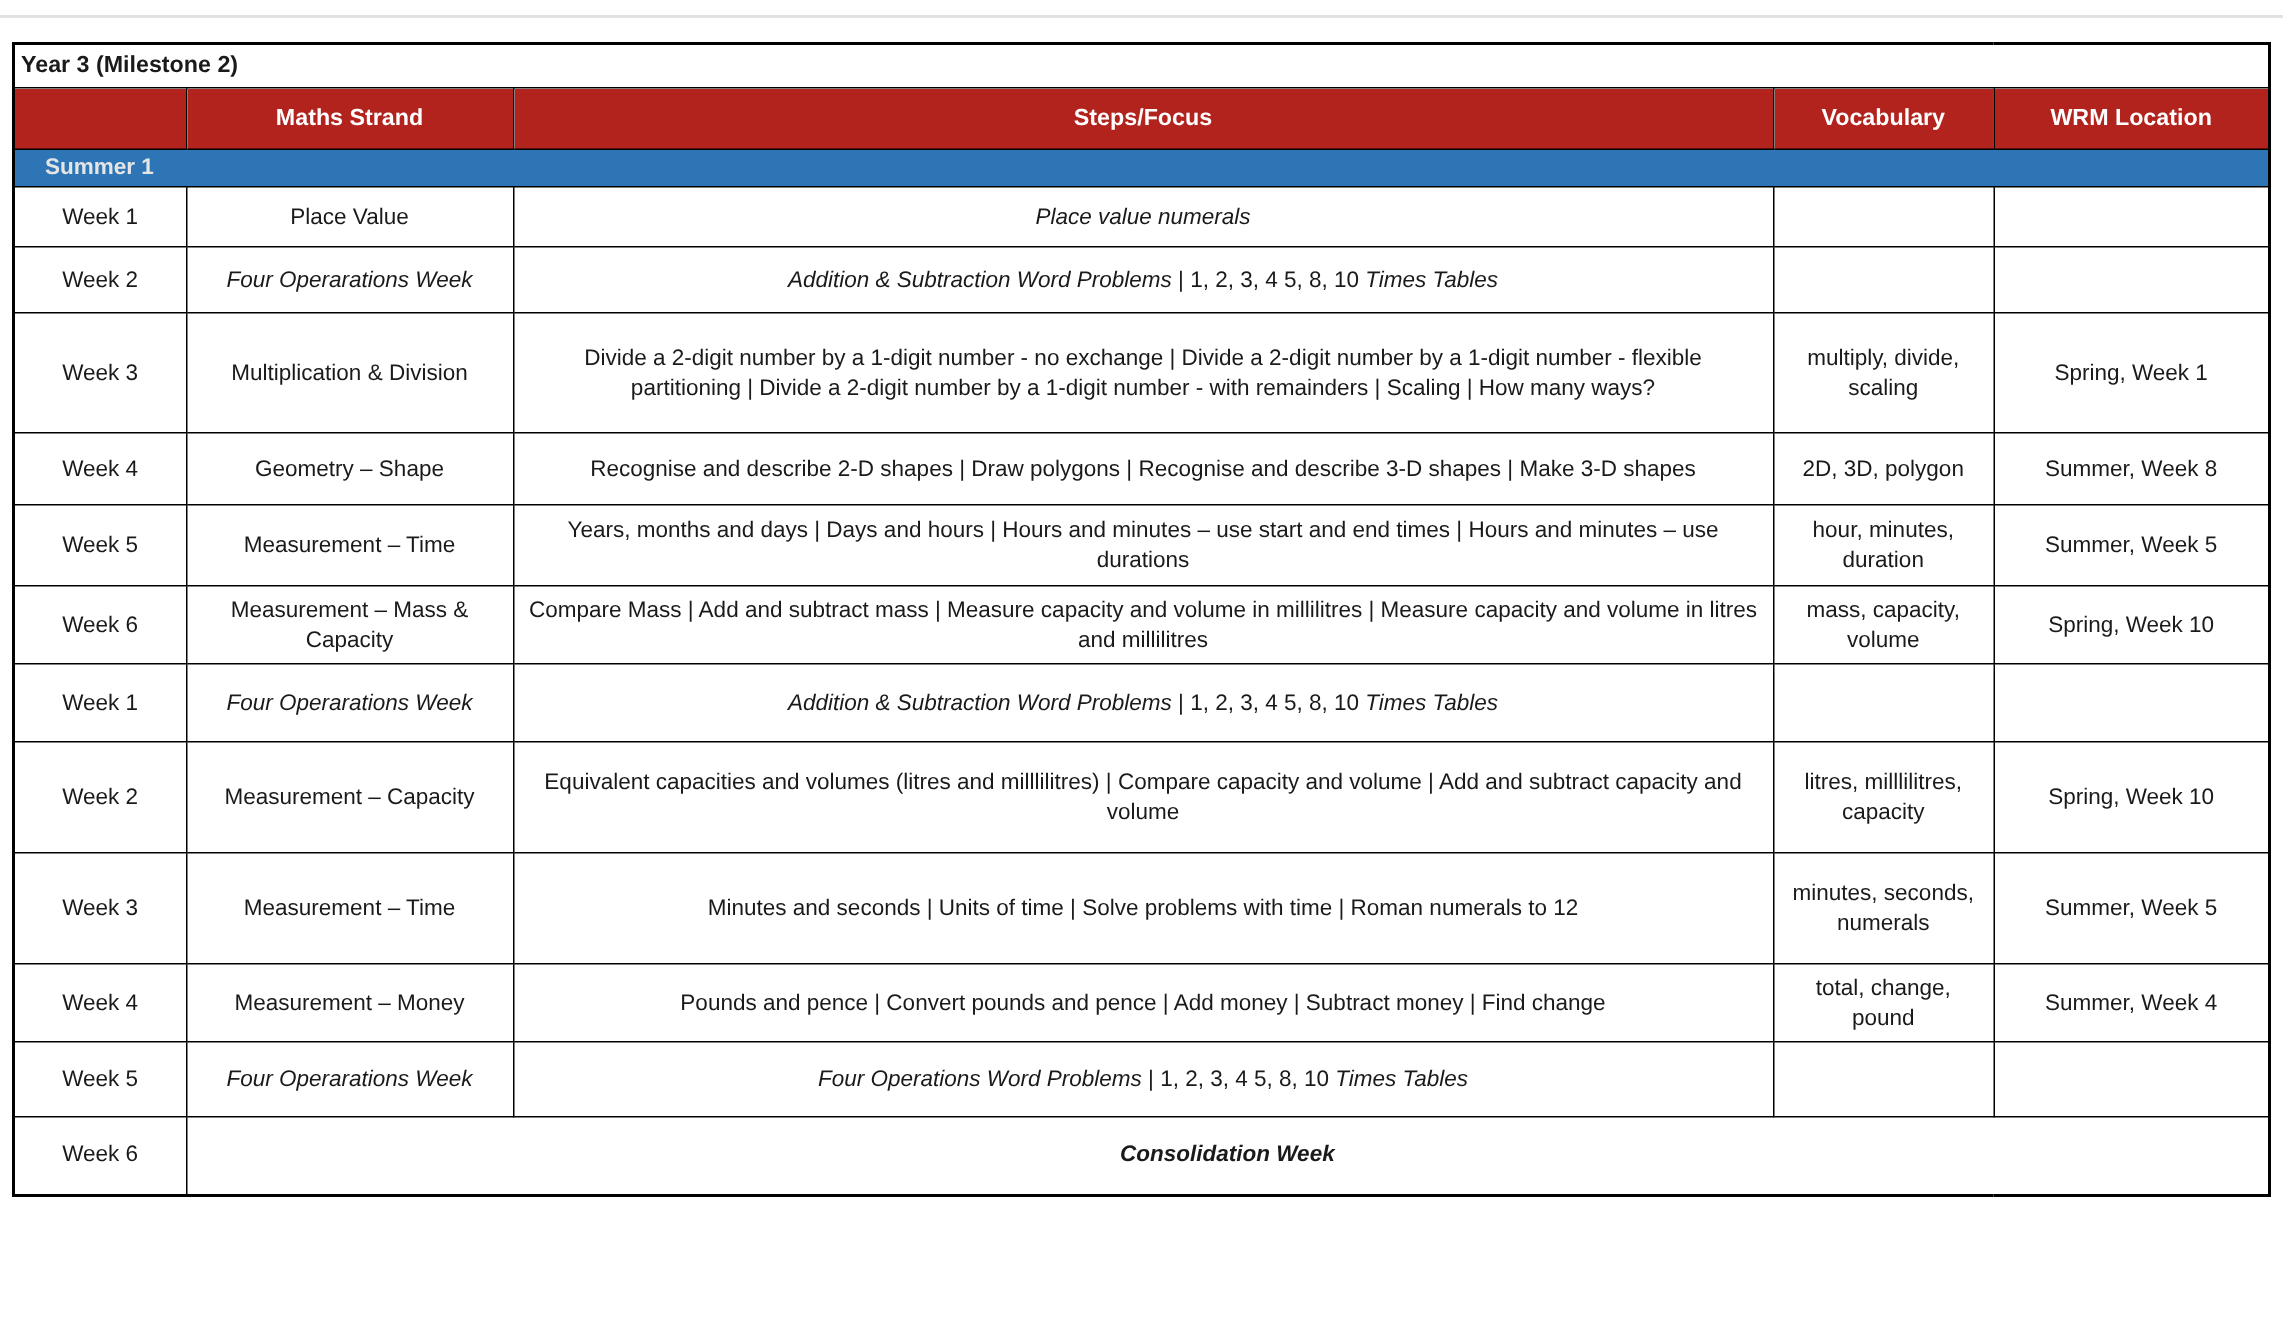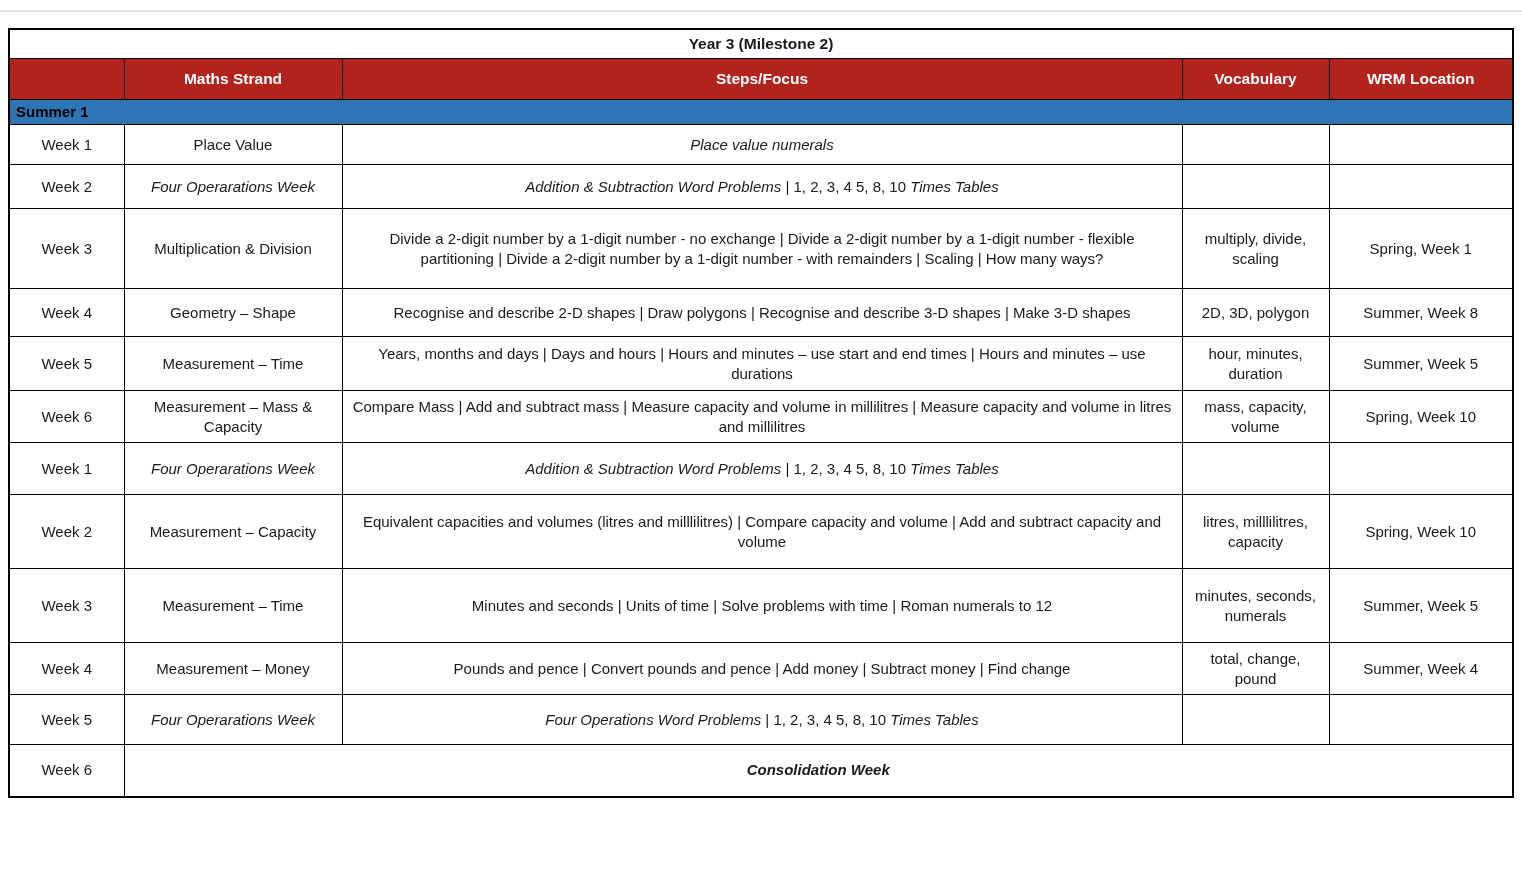--- a/index.html
+++ b/index.html
@@ -22,36 +22,36 @@
     table-layout: fixed;
     border: 2px solid #000;
   }
   table.curriculum th, table.curriculum td {
     border: 1px solid #000;
     overflow: hidden;
   }
   tr.title-row th {
     background: #ffffff;
     font-size: 15.5px; font-weight: bold;
-    text-align: center; height: 26px;
+    text-align: left; height: 26px;
     padding: 1px 4px;
   }
   tr.header-row th {
     background: var(--red, #B2231D);
     color: #ffffff;
     font-size: 15.5px; font-weight: bold;
     text-align: center;
     height: 36px; padding: 2px 6px;
   }
   tr.section-row td {
     background: var(--blue, #2E75B6);
-    color: #000000;
+    color: #e5e5e5;
     font-size: 15px; font-weight: bold;
     text-align: left;
-    height: 20px; padding: 2px 6px;
+    height: 20px; padding: 2px 20px;
   }
   tbody td {
     font-size: 15px;
     text-align: center;
     vertical-align: middle;
     padding: 4px 8px;
     background: #ffffff;
     line-height: 1.35;
   }
   td.steps-cell { padding: 4px 10px; }

